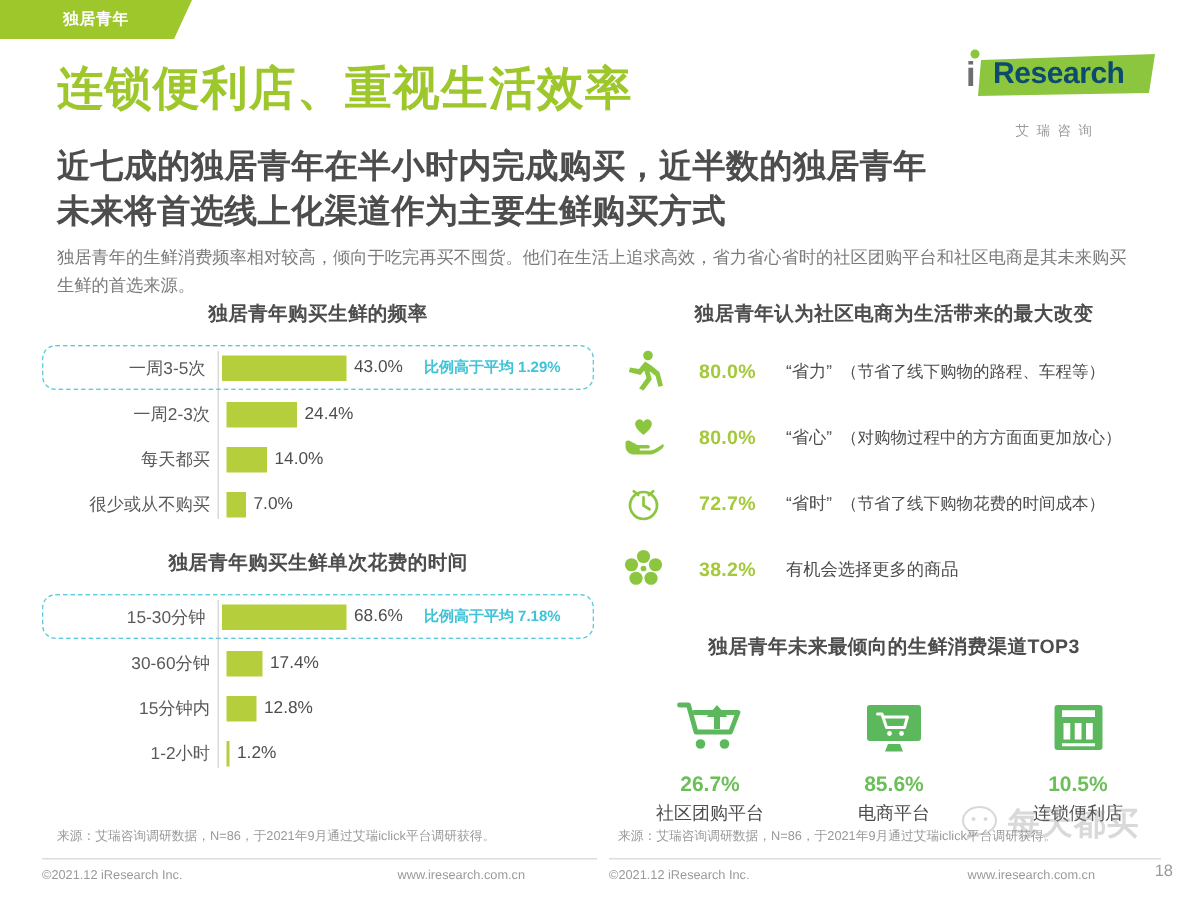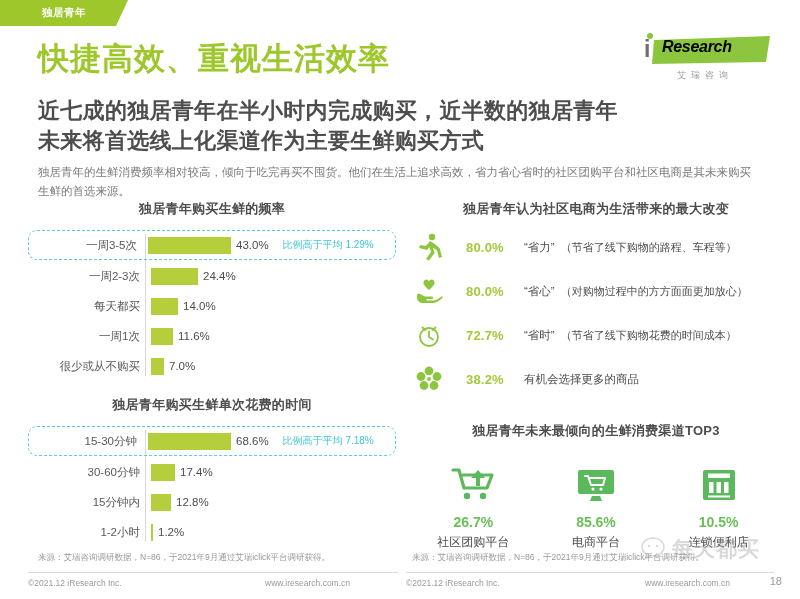--- a/index.html
+++ b/index.html
@@ -28,24 +28,24 @@
     position:absolute;left:20px;top:2px;width:118px;height:28px;
     background:#8cc63e;
     clip-path:polygon(2px 4px,118px 0,114px 26px,0 28px);
   }
   .logo-i{
     position:absolute;left:12px;top:4px;font-size:23px;font-weight:bold;
     color:#6d6e71;font-family:"Liberation Sans",sans-serif;line-height:1;
   }
   .logo-i .dot{position:absolute;left:3px;top:-5px;width:6px;height:6px;border-radius:50%;background:#8cc63e;}
   .logo-word{
-    position:absolute;left:30px;top:3px;font-size:16px;font-weight:bold;
-    color:#000000;letter-spacing:-.3px;line-height:1.25;font-style:italic;
-  }
-  .logo-sub{font-size:9px;color:#9a9a9a;letter-spacing:5px;margin-top:1px;}
+    position:absolute;left:30px;top:3px;font-size:20px;font-weight:bold;
+    color:#0c4a6e;letter-spacing:-.3px;line-height:1.25;
+  }
+  .logo-sub{font-size:9px;color:#9a9a9a;letter-spacing:5px;margin-top:13px;}
 
   .headline{
     position:absolute;left:38px;top:38px;
     font-size:31px;font-weight:bold;color:#9dc72b;letter-spacing:1px;
   }
   .subhead{
     position:absolute;left:38px;top:96px;width:700px;
     font-size:22px;font-weight:bold;color:#4d4d4d;line-height:1.35;
     letter-spacing:.3px;
   }
@@ -70,21 +70,21 @@
   }
   .bar-row{display:flex;align-items:center;height:24px;margin-bottom:6px;position:relative;}
   .bar-label{
     width:112px;text-align:right;padding-right:6px;
     font-size:11.5px;color:#595959;white-space:nowrap;
   }
   .bar-wrap{display:flex;align-items:center;flex:1;padding-left:5px;}
   .bar{height:17px;background:#b5cf3c;}
   .bar-val{font-size:11.5px;color:#4d4d4d;margin-left:5px;white-space:nowrap;}
   .bar-note{
-    font-size:10px;font-weight:normal;color:#3fc3d6;margin-left:14px;white-space:nowrap;
+    font-size:10px;font-weight:bold;color:#3fc3d6;margin-left:14px;white-space:nowrap;
   }
   .hl-row{
     border:1.6px dashed #5ecbdd;border-radius:9px;
     box-sizing:border-box;padding:0 4px 0 0;height:30px;margin-bottom:4px;
   }
   .hl-row .bar-label{width:108px;}
 
   
   .icon-list{margin-top:4px;}
   .icon-row{display:flex;align-items:center;height:34px;margin-bottom:10px;}
@@ -145,21 +145,21 @@
       <div class="logo-shape"></div>
       <div class="logo-i">
         <span class="dot"></span>
         <span>i</span>
       </div>
       <div class="logo-word">Research</div>
     </div>
     <div class="logo-sub">艾瑞咨询</div>
   </div>
 
-  <div class="headline">快捷高效、重视生活效率</div>
+  <div class="headline">连锁便利店、重视生活效率</div>
   <div class="subhead">
     <div>近七成的独居青年在半小时内完成购买，近半数的独居青年</div>
     <div>未来将首选线上化渠道作为主要生鲜购买方式</div>
   </div>
   <div class="bodytext">独居青年的生鲜消费频率相对较高，倾向于吃完再买不囤货。他们在生活上追求高效，省力省心省时的社区团购平台和社区电商是其未来购买生鲜的首选来源。</div>
 
   <div class="col-left">
 
     <div class="chart-title">独居青年购买生鲜的频率</div>
     <div class="barchart">
@@ -183,27 +183,20 @@
       </div>
 
       <div class="bar-row">
         <div class="bar-label">每天都买</div>
         <div class="bar-wrap">
           <div class="bar" style="width:27px"></div>
           <div class="bar-val">14.0%</div>
         </div>
       </div>
 
-      <div class="bar-row">
-        <div class="bar-label">一周1次</div>
-        <div class="bar-wrap">
-          <div class="bar" style="width:22px"></div>
-          <div class="bar-val">11.6%</div>
-        </div>
-      </div>
 
       <div class="bar-row">
         <div class="bar-label">很少或从不购买</div>
         <div class="bar-wrap">
           <div class="bar" style="width:13px"></div>
           <div class="bar-val">7.0%</div>
         </div>
       </div>
     </div>
 

